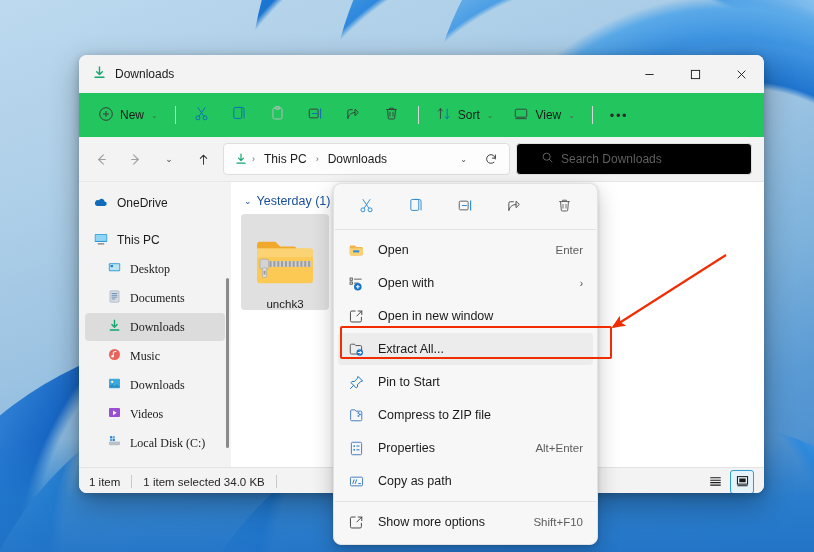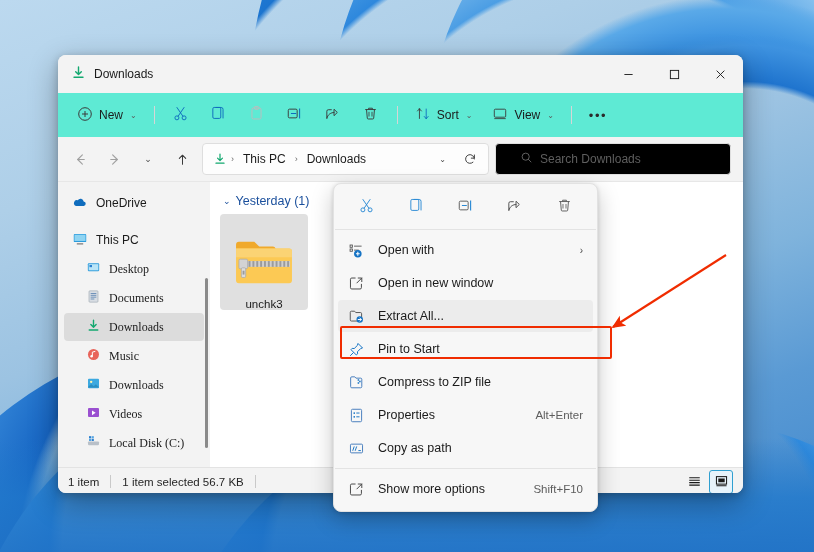--- a/index.html
+++ b/index.html
@@ -88,21 +88,21 @@
   .bfill {
     position: absolute;
     left: -60px; top: 438px;
     width: 960px; height: 200px;
     background: linear-gradient(180deg, rgba(37,130,210,0.0) 0%, rgba(32,120,203,0.75) 30%, #1f6fc4 75%, #1a63b6 100%);
   }
 
   
   #explorer {
     position: absolute;
-    left: 58px;
+    left: 79px;
     top: 55px;
     width: 685px;
     height: 438px;
     background: #f3f3f3;
     border-radius: 8px;
     box-shadow: 0 10px 30px rgba(0,0,0,0.32), 0 2px 8px rgba(0,0,0,0.22);
     overflow: hidden;
     font-size: 12px;
     color: #1a1a1a;
   }
@@ -141,21 +141,21 @@
     color: #1a1a1a;
   }
 
   
   .cmdbar {
     height: 44px;
     display: flex;
     align-items: center;
     gap: 2px;
     padding: 0 10px;
-    background: #5eead4;
+    background: #22c55e;
   }
   .cmd-btn {
     height: 32px;
     display: flex;
     align-items: center;
     gap: 6px;
     padding: 0 9px;
     border-radius: 4px;
     cursor: default;
     font-size: 12px;
@@ -743,21 +743,21 @@
             </svg>
           </span>
           <span class="tile-label">unchk3</span>
         </div>
       </div>
     </div>
 
     <div class="statusbar">
       <span class="status-text">1 item</span>
       <span class="status-div"></span>
-      <span class="status-text">1 item selected  56.7 KB</span>
+      <span class="status-text">1 item selected  34.0 KB</span>
       <span class="status-div"></span>
       <div class="status-right">
         <div class="viewtoggle">
           <svg width="15" height="15" viewBox="0 0 16 16">
             <path d="M2.4 4h11.2M2.4 6.6h11.2M2.4 9.2h11.2M2.4 11.8h11.2" stroke="#1a1a1a" stroke-width="1.2"></path>
           </svg>
         </div>
         <div class="viewtoggle active">
           <svg width="15" height="15" viewBox="0 0 16 16">
             <rect x="2.6" y="2.8" width="10.8" height="8" fill="none" stroke="#1a1a1a" stroke-width="1.1"></rect>
@@ -814,20 +814,31 @@
             <path d="M7 4.8V3.4h4v1.4" fill="none" stroke="#5a5a5a" stroke-width="1"></path>
             <path d="M4.8 4.8l.8 9.1a1 1 0 001 .9h4.8a1 1 0 001-.9l.8-9.1" fill="none" stroke="#5a5a5a" stroke-width="1"></path>
             <path d="M7.4 7.4v4.8M10.6 7.4v4.8" stroke="#5a5a5a" stroke-width="0.9"></path>
           </svg>
         </span>
       </div>
     </div>
 
     <div class="ctx-divider"></div>
 
+    <div class="ctx-item">
+      <span class="ctx-ico">
+        <svg width="17" height="17" viewBox="0 0 18 18">
+          <path d="M1.8 5a1.4 1.4 0 011.4-1.4h4.2l1.4 1.6h5.4A1.4 1.4 0 0115.6 6.6v6.2a1.4 1.4 0 01-1.4 1.4H3.2a1.4 1.4 0 01-1.4-1.4z" fill="#f0b44a"></path>
+          <path d="M1.8 6.6h13.8v6.2a1.4 1.4 0 01-1.4 1.4H3.2a1.4 1.4 0 01-1.4-1.4z" fill="#fbd070"></path>
+          <rect x="5.4" y="8.8" width="6.6" height="2.4" rx="0.5" fill="#3a8fd0"></rect>
+        </svg>
+      </span>
+      <span class="ctx-label">Open</span>
+      <span class="ctx-accel">Enter</span>
+    </div>
 
     <div class="ctx-item">
       <span class="ctx-ico">
         <svg width="17" height="17" viewBox="0 0 18 18">
           <rect x="2.2" y="3.2" width="2.4" height="2.4" fill="none" stroke="#4a4a4a" stroke-width="0.9"></rect>
           <rect x="2.2" y="7.4" width="2.4" height="2.4" fill="none" stroke="#4a4a4a" stroke-width="0.9"></rect>
           <path d="M6.4 4.4h8M6.4 8.6h5" stroke="#4a4a4a" stroke-width="0.9"></path>
           <circle cx="10.4" cy="12.4" r="4" fill="#1573c4"></circle>
           <path d="M10.4 10.2v4.4M8.4 12.4h4" stroke="#fff" stroke-width="1.1"></path>
         </svg>

